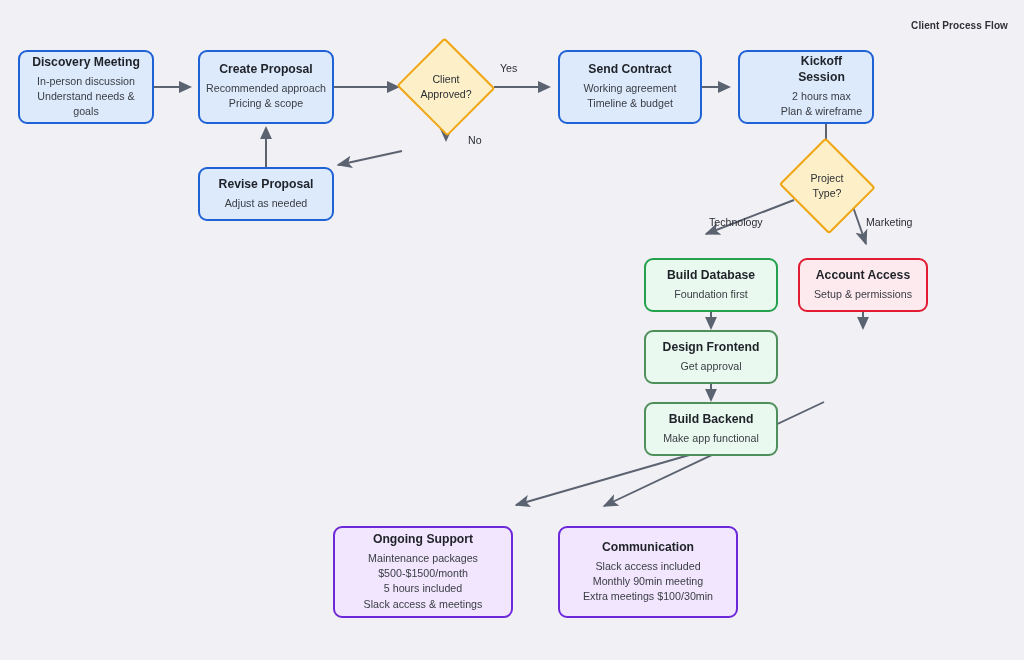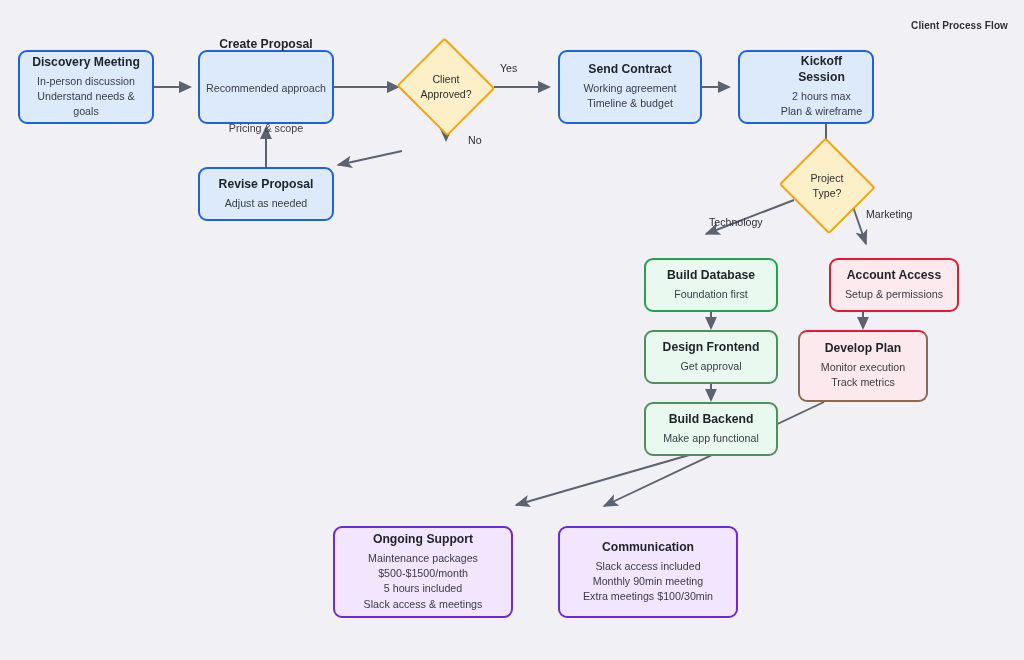--- a/index.html
+++ b/index.html
@@ -61,21 +61,21 @@
   }
   .node .n-sub {
     font-size: 10.7px;
     font-weight: normal;
     color: #3a3d44;
     line-height: 1.42;
   }
   .node.blue   { background: #dceafc; border-color: #1f62d6; }
   .node.green  { background: #e9f9ef; border-color: #23a14c; }
   .node.green-dim { background: #e9f9ef; border-color: #4f8f5b; }
-  .node.red    { background: #fdeaee; border-color: #e31b32; margin-left: 31px; }
+  .node.red    { background: #fdeaee; border-color: #e31b32; }
   .node.brown  { background: #fbe9ed; border-color: #8a6a52; border-top-color: #e31b32; }
   .node.purple { background: #f1e6fd; border-color: #6d28d9; }
 
   
   .diamond {
     position: absolute;
     box-sizing: border-box;
   }
   .diamond .dia-shape {
     position: absolute;
@@ -173,21 +173,21 @@
   </svg>
 
   <div class="diagram-title">Client Process Flow</div>
 
   <div class="node blue" style="left:18px; top:50px; width:136px; height:74px;">
     <div class="n-title">Discovery Meeting</div>
     <div class="n-sub">In-person discussion</div>
     <div class="n-sub">Understand needs &amp; goals</div>
   </div>
 
-  <div class="node blue" style="left:198px; top:50px; width:136px; height:74px;gap:25px;">
+  <div class="node blue" style="left:198px; top:50px; width:136px; height:74px;">
     <div class="n-title">Create Proposal</div>
     <div class="n-sub">Recommended approach</div>
     <div class="n-sub">Pricing &amp; scope</div>
   </div>
 
   <div class="node blue" style="left:198px; top:167px; width:136px; height:54px;">
     <div class="n-title">Revise Proposal</div>
     <div class="n-sub">Adjust as needed</div>
   </div>
 
@@ -232,25 +232,20 @@
   <div class="node green-dim" style="left:644px; top:402px; width:134px; height:54px;">
     <div class="n-title">Build Backend</div>
     <div class="n-sub">Make app functional</div>
   </div>
 
   <div class="node red" style="left:798px; top:258px; width:130px; height:54px;">
     <div class="n-title">Account Access</div>
     <div class="n-sub">Setup &amp; permissions</div>
   </div>
 
-  <div class="node brown" style="left:798px; top:330px; width:130px; height:72px;">
-    <div class="n-title">Develop Plan</div>
-    <div class="n-sub">Monitor execution</div>
-    <div class="n-sub">Track metrics</div>
-  </div>
 
   <div class="node purple" style="left:333px; top:526px; width:180px; height:92px;">
     <div class="n-title">Ongoing Support</div>
     <div class="n-sub">Maintenance packages</div>
     <div class="n-sub">$500-$1500/month</div>
     <div class="n-sub">5 hours included</div>
     <div class="n-sub">Slack access &amp; meetings</div>
   </div>
 
   <div class="node purple" style="left:558px; top:526px; width:180px; height:92px;">
@@ -259,15 +254,15 @@
     <div class="n-sub">Monthly 90min meeting</div>
     <div class="n-sub">Extra meetings $100/30min</div>
   </div>
 
   <div class="edge-label" style="left:500px; top:62px;">Yes</div>
 
   <div class="edge-label" style="left:452px; top:134px;padding-left:16px;">No</div>
 
   <div class="edge-label" style="left:709px; top:216px;">Technology</div>
 
-  <div class="edge-label" style="left:866px; top:208px;">Marketing</div>
+  <div class="edge-label" style="left:866px; top:216px;">Marketing</div>
 
 </div>
 
 </body></html>

